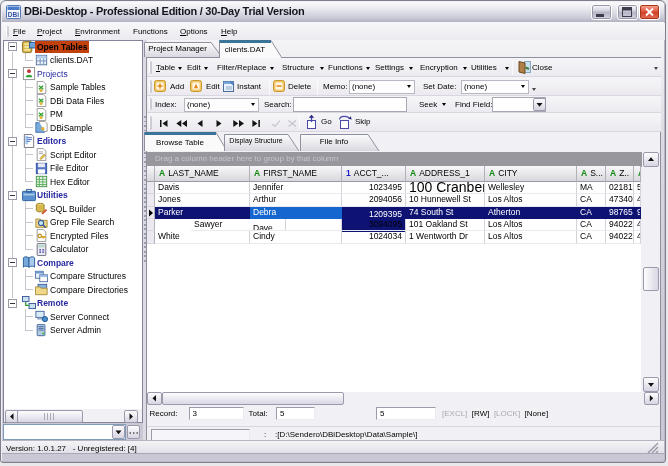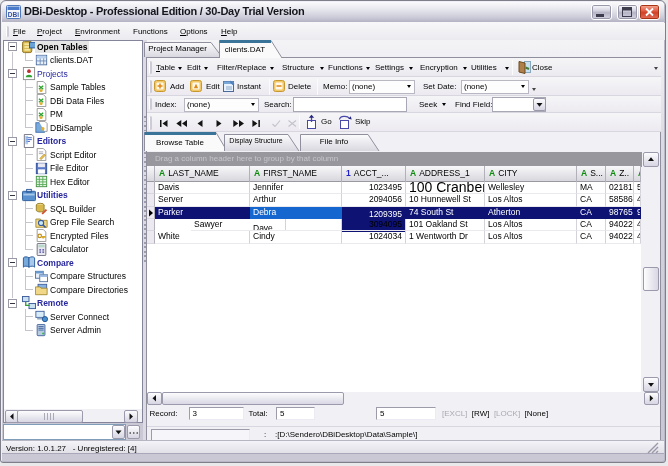--- a/index.html
+++ b/index.html
@@ -45,21 +45,21 @@
       <div class="a" style="left:8px;top:10.5px;width:1px;height:246.5px;background:#c6c5ce"></div>
       <div class="a" style="left:4px;top:1.0px;width:9px;height:9px;background:#fff;border:1px solid #9a99a6"></div>
       <div class="a" style="left:6px;top:5.0px;width:5px;height:1px;background:#35353f"></div>
       <div class="a" style="left:18px;top:-1.5px"><svg width="14" height="14" viewBox="0 0 15 15">
           <rect x="0.5" y="1.5" width="10" height="12" rx="2" fill="#d8b84c" stroke="#8a7020"></rect>
           <rect x="2.5" y="3.5" width="6" height="2" fill="#f4e6a0"></rect>
           <rect x="2.5" y="6.5" width="6" height="2" fill="#f4e6a0"></rect>
           <rect x="2.5" y="9.5" width="6" height="2" fill="#f4e6a0"></rect>
           <rect x="8" y="2.5" width="6.5" height="6" fill="#6aa2d8" stroke="#2a5a9a"></rect>
         </svg></div>
-      <div class="a nw" style="left:31px;top:-0.5px;height:12px;line-height:12px;padding:0 2px;font-weight:bold;font-size:8.5px;color:#000;background:#e5e5e5">Open Tables</div>
+      <div class="a nw" style="left:31px;top:-0.5px;height:12px;line-height:12px;padding:0 2px;font-weight:bold;font-size:8.5px;color:#000;background:#c2410c">Open Tables</div>
       <div class="a" style="left:21px;top:18.5px;width:8px;height:1px;background:#c6c5ce"></div>
       <div class="a" style="left:31px;top:12.5px"><svg width="13" height="13" viewBox="0 0 15 15">
           <rect x="1.5" y="1.5" width="12" height="11" fill="#e8f0fa" stroke="#4a6a9a"></rect>
           <rect x="2" y="2" width="11" height="3" fill="#b8d0ec"></rect>
           <path d="M2 8h11M6 5v7M10 5v7" stroke="#6a8ab8"></path>
         </svg></div>
       <div class="a nw" style="left:46px;top:13.0px;height:12px;line-height:12px;font-size:8.5px">clients.DAT</div>
       <div class="a" style="left:4px;top:28.0px;width:9px;height:9px;background:#fff;border:1px solid #9a99a6"></div>
       <div class="a" style="left:6px;top:32.0px;width:5px;height:1px;background:#35353f"></div>
       <div class="a" style="left:18px;top:25.5px"><svg width="14" height="14" viewBox="0 0 15 15">
@@ -412,27 +412,27 @@
 <div class="a" style="left:147px;top:182.0px;width:8px;height:12.35px;background:#eceaf0;border-right:1px solid #b2b1ba;border-bottom:1px solid #d8d7df"></div>
 <div class="a nw" style="left:155px;top:182.0px;width:95px;height:12.35px;line-height:11.5px;font-size:8.5px;padding:0 3px;overflow:hidden;border-right:1px solid #d4d3da;border-bottom:1px solid #eae9ee;">Davis</div>
 <div class="a nw" style="left:250px;top:182.0px;width:92px;height:12.35px;line-height:11.5px;font-size:8.5px;padding:0 3px;overflow:hidden;border-right:1px solid #d4d3da;border-bottom:1px solid #eae9ee;">Jennifer</div>
 <div class="a nw" style="left:342px;top:182.0px;width:64px;height:12.35px;line-height:11.5px;font-size:8.5px;padding:0 3px;overflow:hidden;border-right:1px solid #d4d3da;border-bottom:1px solid #eae9ee;text-align:right;">1023495</div>
 <div class="a nw" style="left:406px;top:182.0px;width:79px;height:12.35px;line-height:11.5px;font-size:14px;padding:0 3px;overflow:hidden;border-right:1px solid #d4d3da;border-bottom:1px solid #eae9ee;">100 Cranberry St.</div>
 <div class="a nw" style="left:485px;top:182.0px;width:92px;height:12.35px;line-height:11.5px;font-size:8.5px;padding:0 3px;overflow:hidden;border-right:1px solid #d4d3da;border-bottom:1px solid #eae9ee;">Wellesley</div>
 <div class="a nw" style="left:577px;top:182.0px;width:29px;height:12.35px;line-height:11.5px;font-size:8.5px;padding:0 3px;overflow:hidden;border-right:1px solid #d4d3da;border-bottom:1px solid #eae9ee;">MA</div>
 <div class="a nw" style="left:606px;top:182.0px;width:28px;height:12.35px;line-height:11.5px;font-size:8.5px;padding:0 3px;overflow:hidden;border-right:1px solid #d4d3da;border-bottom:1px solid #eae9ee;">02181</div>
 <div class="a nw" style="left:634px;top:182.0px;width:7px;height:12.35px;line-height:11.5px;font-size:8.5px;padding:0 3px;overflow:hidden;border-right:1px solid #d4d3da;border-bottom:1px solid #eae9ee;">51</div>
 <div class="a" style="left:147px;top:194.3px;width:8px;height:12.35px;background:#eceaf0;border-right:1px solid #b2b1ba;border-bottom:1px solid #d8d7df"></div>
-<div class="a nw" style="left:155px;top:194.3px;width:95px;height:12.35px;line-height:11.5px;font-size:8.5px;padding:0 3px;overflow:hidden;border-right:1px solid #d4d3da;border-bottom:1px solid #eae9ee;">Server</div>
+<div class="a nw" style="left:155px;top:194.3px;width:95px;height:12.35px;line-height:11.5px;font-size:8.5px;padding:0 3px;overflow:hidden;border-right:1px solid #d4d3da;border-bottom:1px solid #eae9ee;">Jones</div>
 <div class="a nw" style="left:250px;top:194.3px;width:92px;height:12.35px;line-height:11.5px;font-size:8.5px;padding:0 3px;overflow:hidden;border-right:1px solid #d4d3da;border-bottom:1px solid #eae9ee;">Arthur</div>
 <div class="a nw" style="left:342px;top:194.3px;width:64px;height:12.35px;line-height:11.5px;font-size:8.5px;padding:0 3px;overflow:hidden;border-right:1px solid #d4d3da;border-bottom:1px solid #eae9ee;text-align:right;">2094056</div>
 <div class="a nw" style="left:406px;top:194.3px;width:79px;height:12.35px;line-height:11.5px;font-size:8.5px;padding:0 3px;overflow:hidden;border-right:1px solid #d4d3da;border-bottom:1px solid #eae9ee;">10 Hunnewell St</div>
 <div class="a nw" style="left:485px;top:194.3px;width:92px;height:12.35px;line-height:11.5px;font-size:8.5px;padding:0 3px;overflow:hidden;border-right:1px solid #d4d3da;border-bottom:1px solid #eae9ee;">Los Altos</div>
 <div class="a nw" style="left:577px;top:194.3px;width:29px;height:12.35px;line-height:11.5px;font-size:8.5px;padding:0 3px;overflow:hidden;border-right:1px solid #d4d3da;border-bottom:1px solid #eae9ee;">CA</div>
-<div class="a nw" style="left:606px;top:194.3px;width:28px;height:12.35px;line-height:11.5px;font-size:8.5px;padding:0 3px;overflow:hidden;border-right:1px solid #d4d3da;border-bottom:1px solid #eae9ee;">58586</div>
+<div class="a nw" style="left:606px;top:194.3px;width:28px;height:12.35px;line-height:11.5px;font-size:8.5px;padding:0 3px;overflow:hidden;border-right:1px solid #d4d3da;border-bottom:1px solid #eae9ee;">47340</div>
 <div class="a nw" style="left:634px;top:194.3px;width:7px;height:12.35px;line-height:11.5px;font-size:8.5px;padding:0 3px;overflow:hidden;border-right:1px solid #d4d3da;border-bottom:1px solid #eae9ee;">41</div>
 <div class="a" style="left:147px;top:206.7px;width:8px;height:12.35px;background:#eceaf0;border-right:1px solid #b2b1ba;border-bottom:1px solid #d8d7df"><svg width="8" height="12">
         <path d="M2 2.5l4 3.5-4 3.5z" fill="#000"></path>
       </svg></div>
 <div class="a nw" style="left:155px;top:206.7px;width:95px;height:12.35px;line-height:11.5px;font-size:8.5px;padding:0 3px;overflow:hidden;background:#0d1273;color:#fff;border-right:1px solid #0d1273;border-bottom:1px solid #0d1273;">Parker</div>
 <div class="a nw" style="left:250px;top:206.7px;width:92px;height:12.35px;line-height:11.5px;font-size:8.5px;padding:0 3px;overflow:hidden;background:#1567cf;color:#fff;border-right:1px solid #1567cf;border-bottom:1px solid #1567cf;">Debra</div>
 <div class="a nw" style="left:342px;top:206.7px;width:64px;height:25px;line-height:11.5px;font-size:8.5px;padding:2px 3px;overflow:hidden;background:#0d1273;color:#fff;border-right:1px solid #0d1273;border-bottom:1px solid #0d1273;text-align:right;">1209395</div>
 <div class="a nw" style="left:406px;top:206.7px;width:79px;height:12.35px;line-height:11.5px;font-size:8.5px;padding:0 3px;overflow:hidden;background:#0d1273;color:#fff;border-right:1px solid #0d1273;border-bottom:1px solid #0d1273;">74 South St</div>
 <div class="a nw" style="left:485px;top:206.7px;width:92px;height:12.35px;line-height:11.5px;font-size:8.5px;padding:0 3px;overflow:hidden;background:#0d1273;color:#fff;border-right:1px solid #0d1273;border-bottom:1px solid #0d1273;">Atherton</div>
 <div class="a nw" style="left:577px;top:206.7px;width:29px;height:12.35px;line-height:11.5px;font-size:8.5px;padding:0 3px;overflow:hidden;background:#0d1273;color:#fff;border-right:1px solid #0d1273;border-bottom:1px solid #0d1273;">CA</div>

